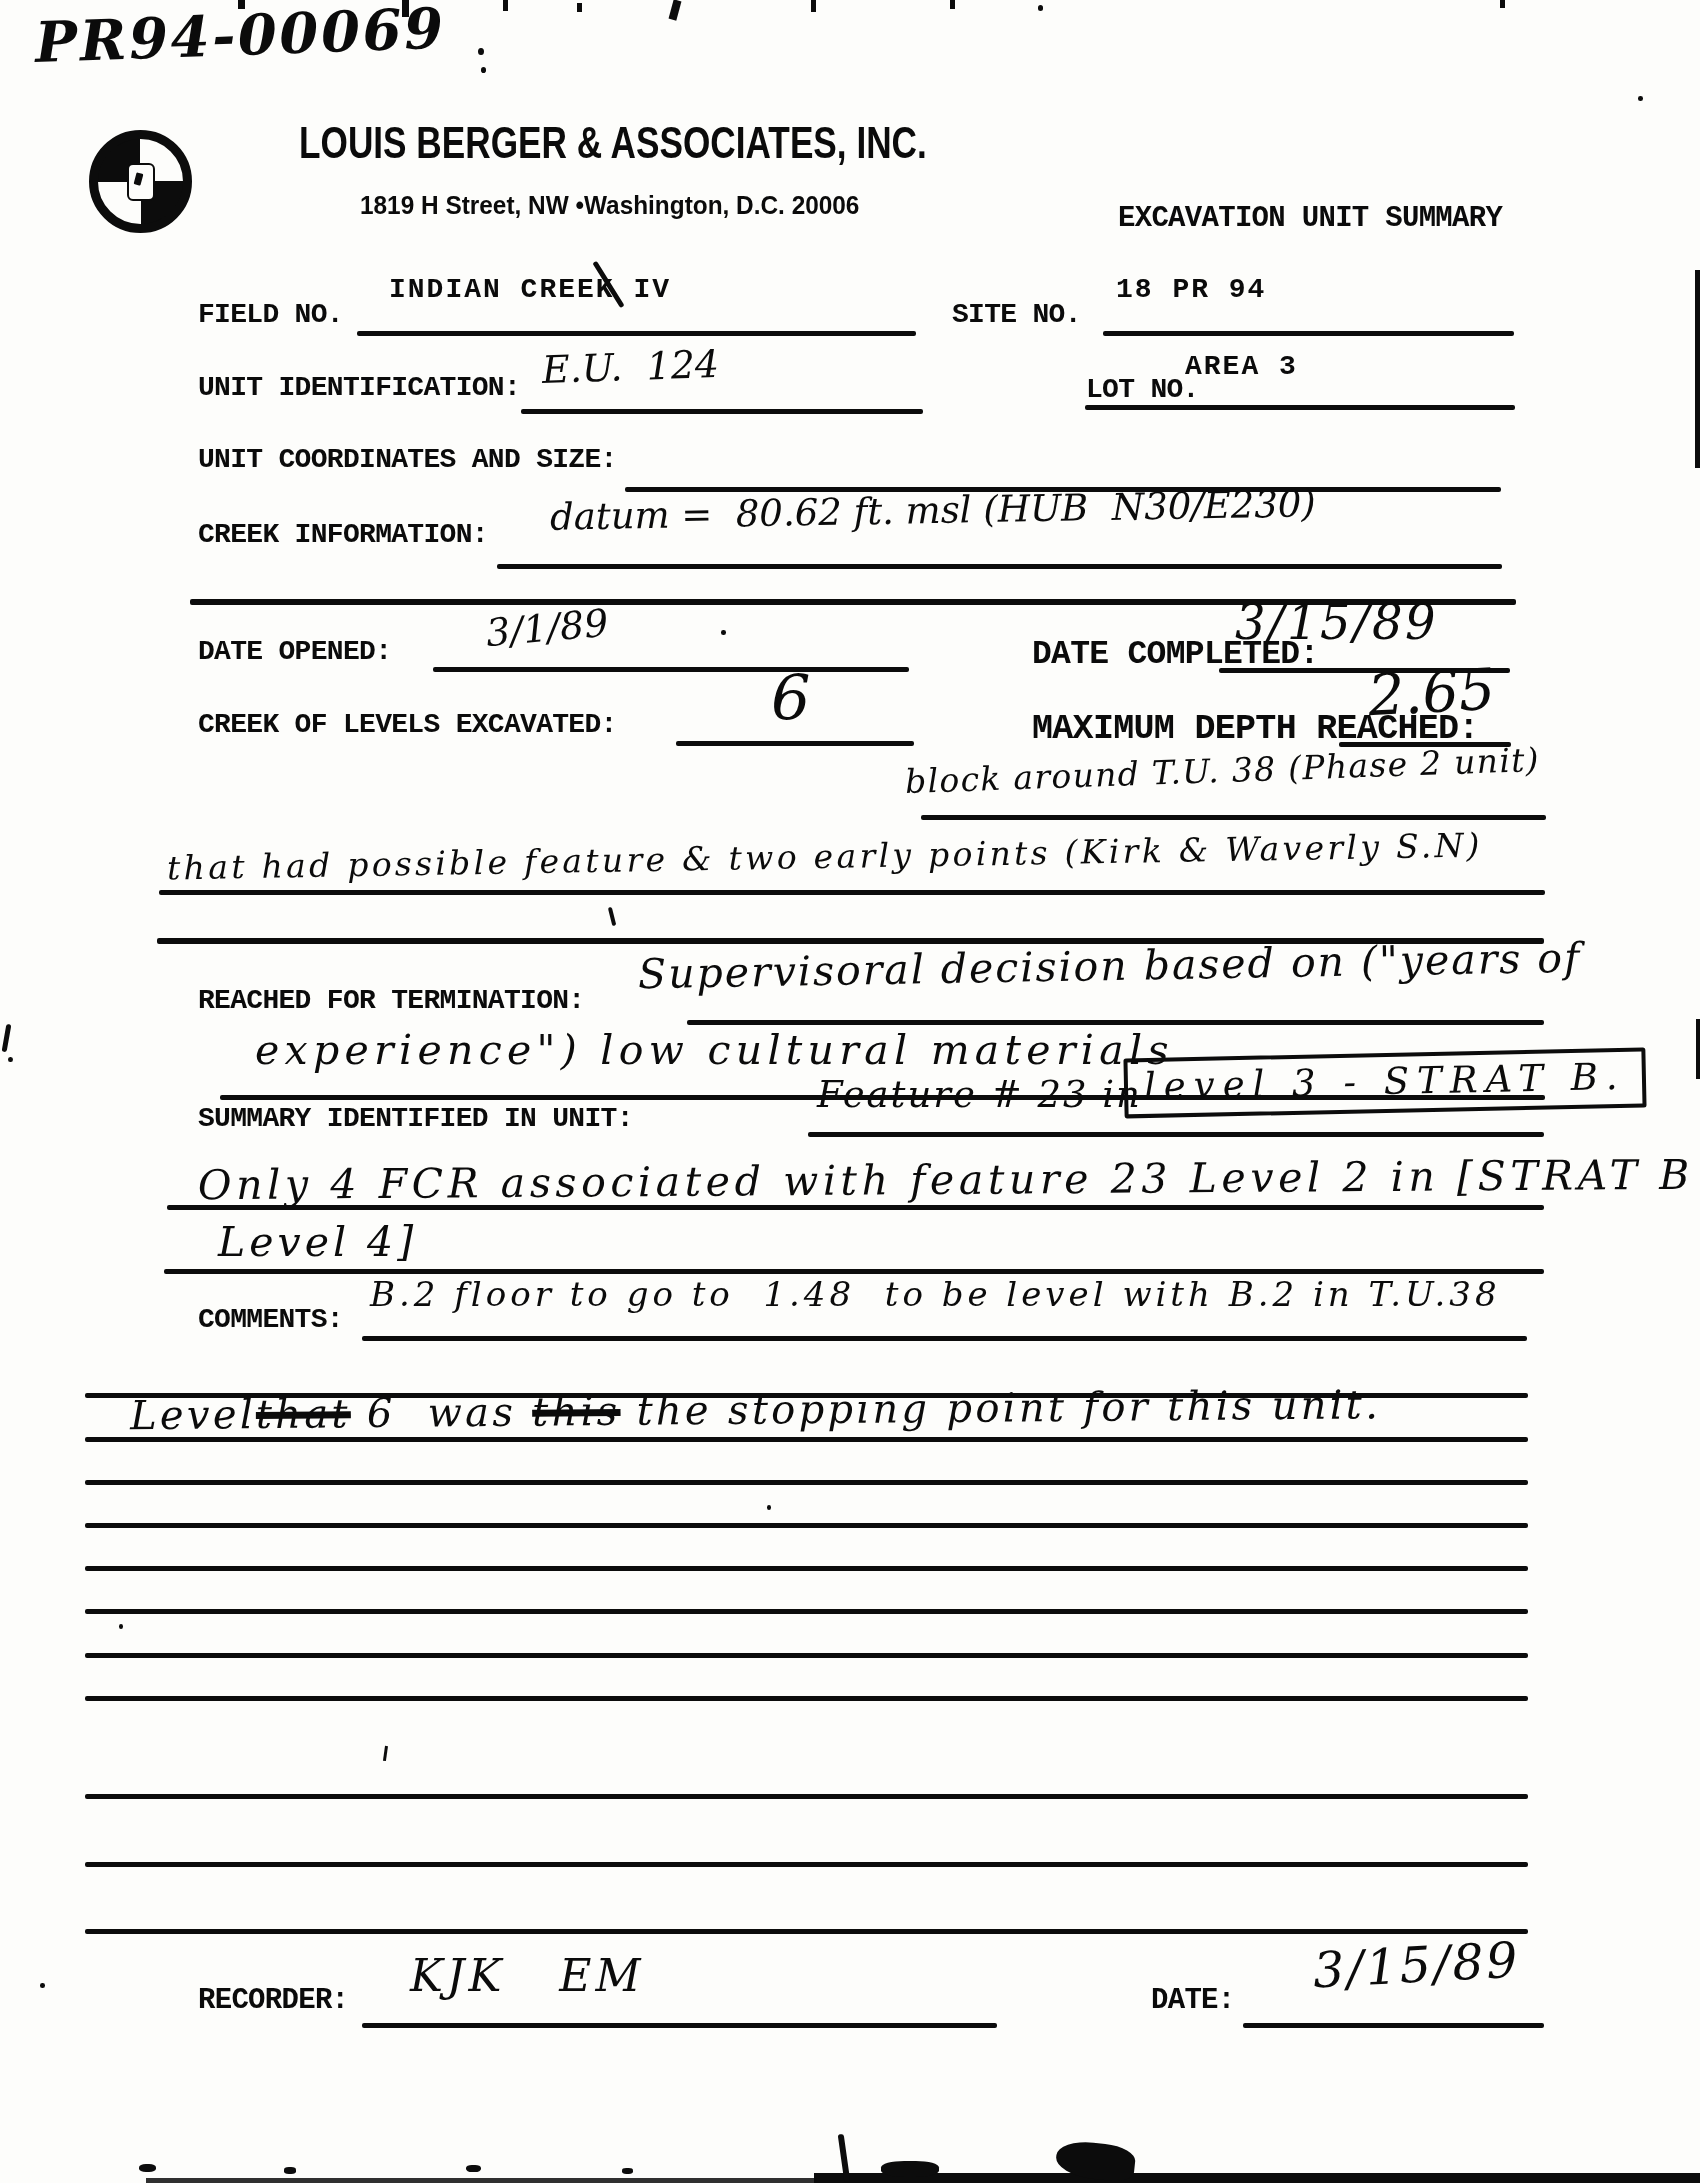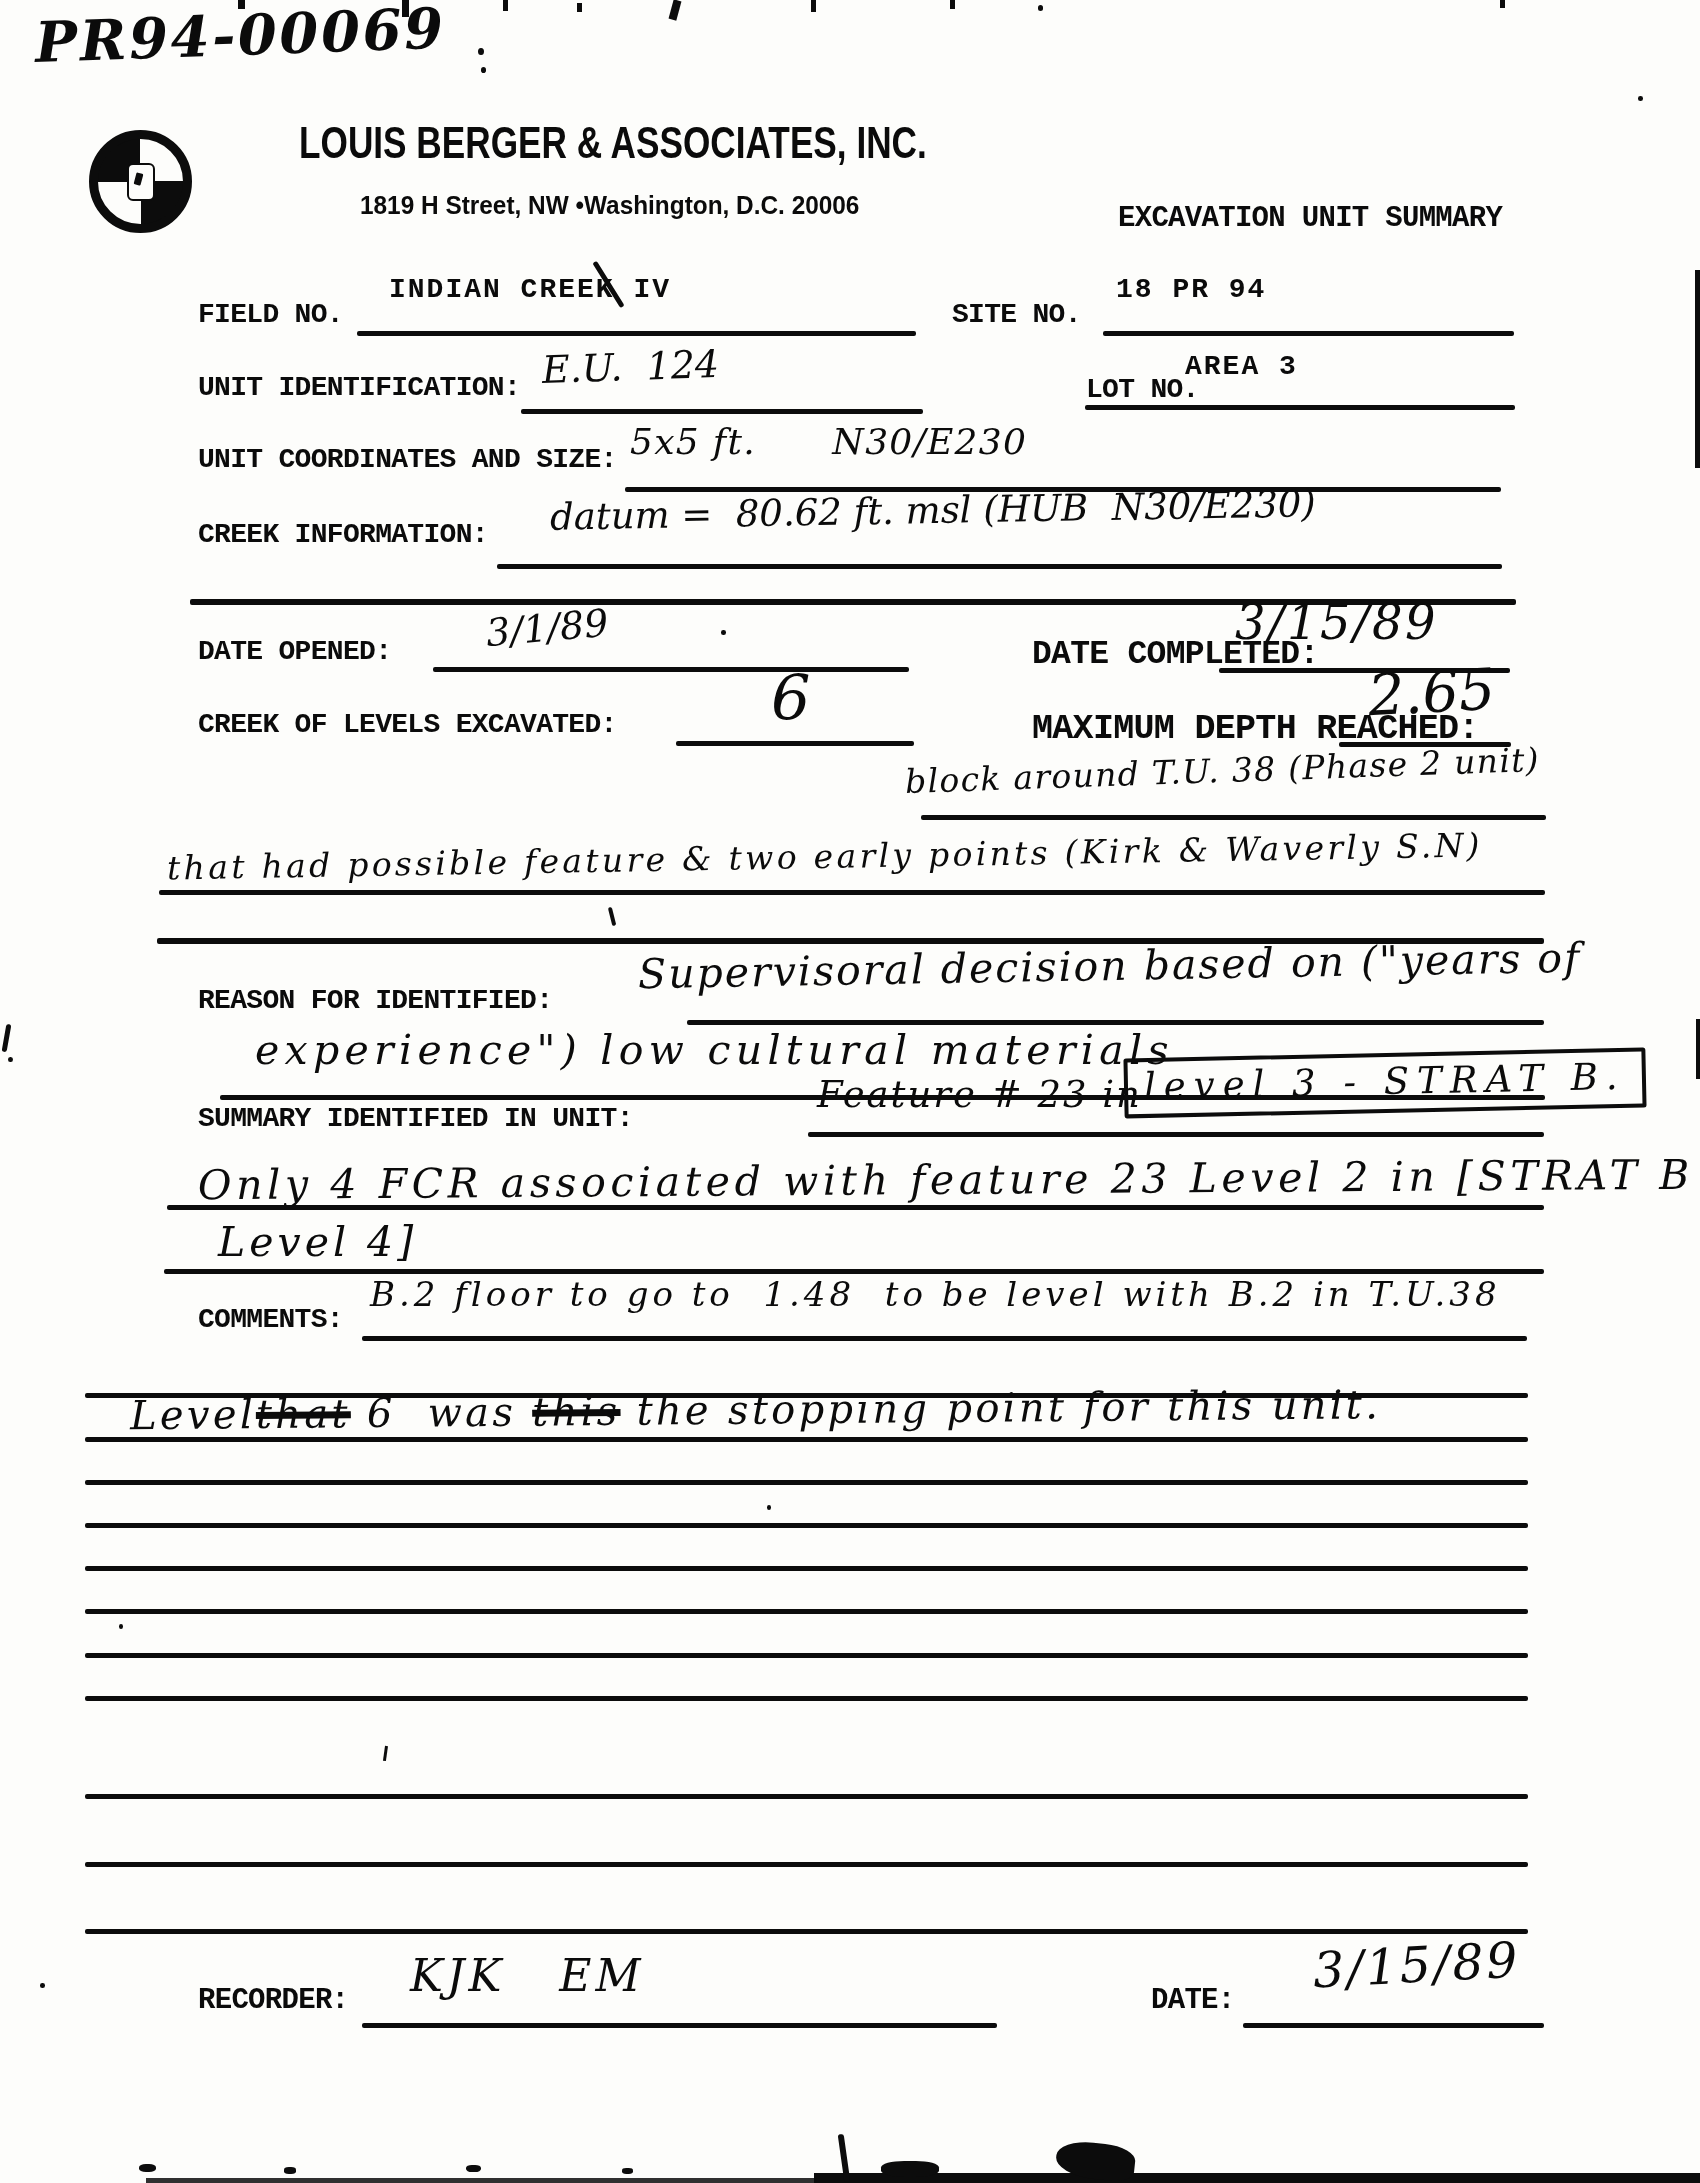--- a/index.html
+++ b/index.html
@@ -54,21 +54,20 @@
   <div class="ul" style="left:1103px;top:331px;width:411px;"></div>
 
   <div class="abs mono" style="left:198px;top:372px;">UNIT IDENTIFICATION:</div>
   <div class="abs hw" style="left:542px;top:345px;font-size:38px;transform:rotate(-2deg);">E.U.  124</div>
   <div class="ul" style="left:521px;top:409px;width:402px;"></div>
   <div class="abs mono" style="left:1086px;top:374px;">LOT NO.</div>
   <div class="abs mono" style="left:1185px;top:351px;letter-spacing:2px;">AREA 3</div>
   <div class="ul" style="left:1085px;top:405px;width:430px;"></div>
 
   <div class="abs mono" style="left:198px;top:444px;font-family:Liberation Mono, monospace;">UNIT COORDINATES AND SIZE:</div>
-  <div class="abs hw" style="left:630px;top:421px;font-size:36px;letter-spacing:1.3px;">5x5 ft.      N30/E230</div>
   <div class="ul" style="left:625px;top:487px;width:876px;"></div>
 
   <div class="abs mono" style="left:198px;top:519px;">CREEK INFORMATION:</div>
   <div class="abs hw" style="left:550px;top:489px;font-size:37px;transform:rotate(-1deg);">datum =  80.62 ft. msl (HUB  N30/E230)</div>
   <div class="ul" style="left:497px;top:564px;width:1005px;"></div>
 
   <div class="sep" style="left:190px;top:599px;width:1326px;"></div>
 
   <div class="abs mono" style="left:198px;top:636px;">DATE OPENED:</div>
   <div class="abs hw" style="left:486px;top:606px;font-size:38px;transform:rotate(-5deg);">3/1/89</div>
@@ -84,21 +83,21 @@
   <div class="abs hw" style="left:1368px;top:659px;font-size:57px;transform:rotate(-3deg);">2.65</div>
   <div class="ul" style="left:1339px;top:742px;width:172px;"></div>
 
   <div class="abs hw" style="left:905px;top:751px;font-size:33px;letter-spacing:1.3px;transform:rotate(-2deg);">block around T.U. 38 (Phase 2 unit)</div>
   <div class="ul" style="left:921px;top:815px;width:625px;"></div>
   <div class="abs hw" style="left:167px;top:837px;font-size:33px;letter-spacing:3.3px;transform:rotate(-1deg);">that had possible feature &amp; two early points (Kirk &amp; Waverly S.N)</div>
   <div class="ul" style="left:159px;top:890px;width:1386px;"></div>
 
   <div class="sep" style="left:157px;top:938px;width:1387px;"></div>
 
-  <div class="abs mono" style="left:198px;top:985px;">REASON FOR IDENTIFIED:</div>
+  <div class="abs mono" style="left:198px;top:985px;">REACHED FOR TERMINATION:</div>
   <div class="abs hw" style="left:638px;top:942px;font-size:41px;letter-spacing:2px;transform:rotate(-1deg);">Supervisoral decision based on ("years of</div>
   <div class="ul" style="left:687px;top:1020px;width:857px;"></div>
   <div class="abs hw" style="left:255px;top:1026px;font-size:41px;letter-spacing:5.3px;">experience") low cultural materials</div>
   <div class="ul" style="left:220px;top:1095px;width:1325px;"></div>
 
   <div class="abs mono" style="left:198px;top:1103px;">SUMMARY IDENTIFIED IN UNIT:</div>
   <div class="abs hw" style="left:817px;top:1073px;font-size:37px;letter-spacing:2px;">Feature # 23 in</div>
   <div class="abs" style="left:1124px;top:1053px;">
     <span class="hw boxed" style="font-size:37px;letter-spacing:8px;">level 3 - STRAT B.</span>
   </div>

